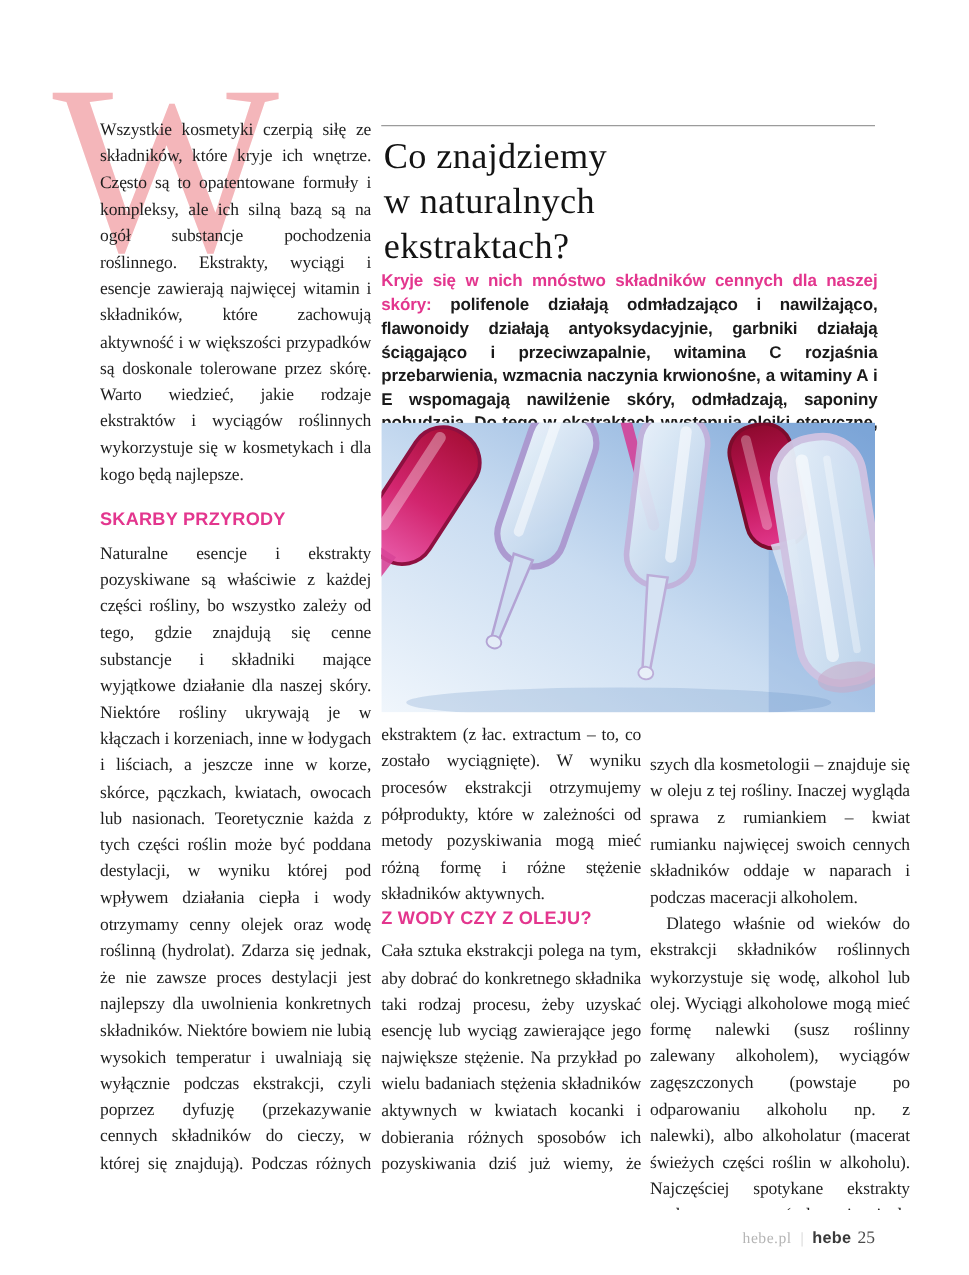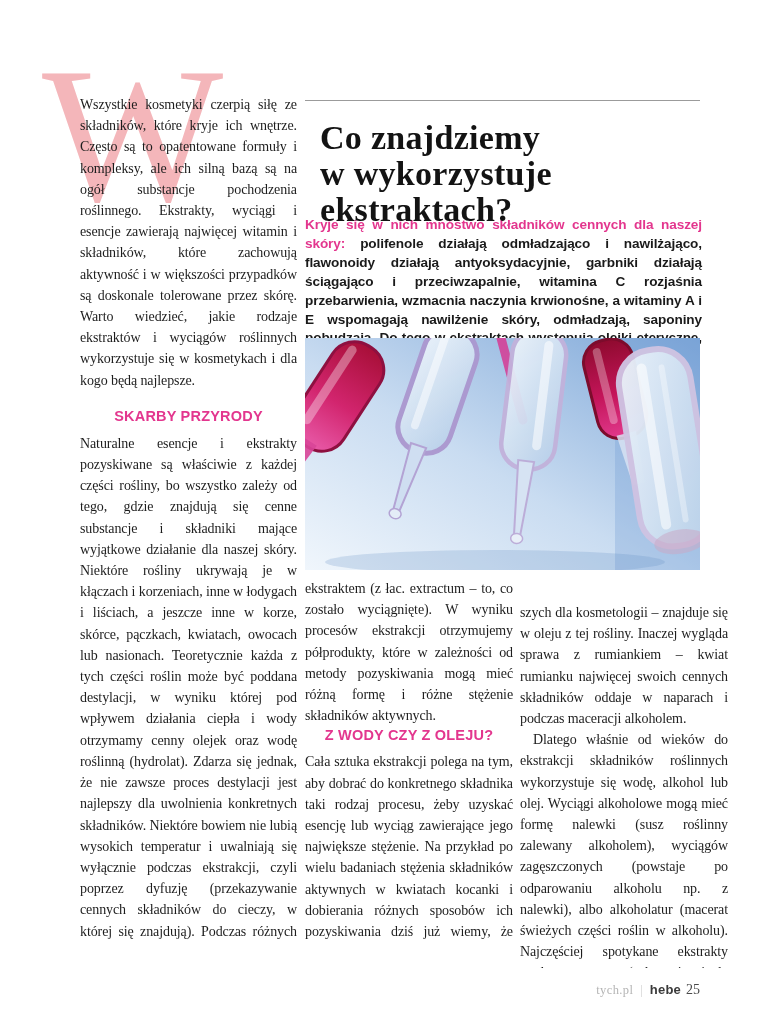--- a/index.html
+++ b/index.html
@@ -7,26 +7,26 @@
         font-family:"Liberation Serif",serif;}
   
   .drop-cap{position:absolute;left:42px;top:40px;z-index:0;
             font-family:"Liberation Serif",serif;font-size:192px;line-height:1;
             color:var(--drop-cap-pink,#f4b6ba);font-weight:400;}
   
   .col-left{position:absolute;left:80px;top:94px;width:217px;height:848px;overflow:hidden;z-index:1;}
   .serif-body{font-family:"Liberation Serif",serif;font-size:14px;line-height:21.2px;
               letter-spacing:-0.1px;text-align:justify;color:#1d1d1d;margin:0;}
   .section-heading{font-family:"Liberation Sans",sans-serif;font-weight:bold;font-size:14.5px;
-                   letter-spacing:0.2px;color:var(--accent-pink,#e3368e);text-align:center;
+                   letter-spacing:0.2px;color:var(--accent-pink,#e3368e);text-align:left;
                    margin:17px 0 9px 0;}
   
   .top-rule{position:absolute;left:305px;top:100px;width:395px;height:1px;background:#9b9b9b;}
-  .headline{position:absolute;left:303px;top:103px;width:400px;margin:17px;z-index:1;
-            font-family:"Liberation Serif",serif;font-weight:700;font-size:34px;
+  .headline{position:absolute;left:303px;top:103px;width:400px;margin:4px;z-index:1;
+            font-family:"Liberation Serif",serif;font-weight:400;font-size:29px;
             line-height:36px;letter-spacing:0.3px;color:#131313;}
   .lead{position:absolute;left:305px;top:216px;width:397px;margin:0;
         font-family:"Liberation Sans",sans-serif;font-weight:bold;font-size:13.6px;
         line-height:18.9px;color:#1a1a1a;text-align:justify;letter-spacing:-0.1px;}
   .lead .highlight{color:var(--accent-pink,#e3368e);}
   
   .photo{position:absolute;left:305px;top:338px;width:395px;height:232px;overflow:hidden;}
   .photo svg{display:block;}
   
   .col-mid{position:absolute;left:305px;top:578px;width:208px;height:366px;overflow:hidden;}
@@ -50,21 +50,21 @@
   <div class="drop-cap">W</div>
 
   <div class="col-left">
     <p class="serif-body">Wszystkie kosmetyki czerpią siłę ze składników, które kryje ich wnętrze. Często są to opatentowane formuły i kompleksy, ale ich silną bazą są na ogół substancje pochodzenia roślinnego. Ekstrakty, wyciągi i esencje zawierają najwięcej witamin i składników, które zachowują aktywność i w większości przypadków są doskonale tolerowane przez skórę. Warto wiedzieć, jakie rodzaje ekstraktów i wyciągów roślinnych wykorzystuje się w kosmetykach i dla kogo będą najlepsze.</p>
     <h3 class="section-heading">SKARBY PRZYRODY</h3>
     <p class="serif-body">Naturalne esencje i ekstrakty pozyskiwane są właściwie z każdej części rośliny, bo wszystko zależy od tego, gdzie znajdują się cenne substancje i składniki mające wyjątkowe działanie dla naszej skóry. Niektóre rośliny ukrywają je w kłączach i korzeniach, inne w łodygach i liściach, a jeszcze inne w korze, skórce, pączkach, kwiatach, owocach lub nasionach. Teoretycznie każda z tych części roślin może być poddana destylacji, w wyniku której pod wpływem działania ciepła i wody otrzymamy cenny olejek oraz wodę roślinną (hydrolat). Zdarza się jednak, że nie zawsze proces destylacji jest najlepszy dla uwolnienia konkretnych składników. Niektóre bowiem nie lubią wysokich temperatur i uwalniają się wyłącznie podczas ekstrakcji, czyli poprzez dyfuzję (przekazywanie cennych składników do cieczy, w której się znajdują). Podczas różnych procesów ekstrakcji możemy więc uzyskać produkt (ekstrakt) zawierający w sobie jeden konkretny składnik, na którym nam zależy, albo mieszaninę kilku substancji. Wszystko, co uda nam się pozyskać z rośliny przy użyciu znanych metod ekstrakcji, nazywamy wyciągiem lub</p>
   </div>
 
   <div class="top-rule"></div>
 
-  <h1 class="headline"><span>Co znajdziemy</span><br><span>w wykorzystuje</span><br><span>ekstraktach?</span></h1>
+  <h1 class="headline"><span>Co znajdziemy</span><br><span>w naturalnych</span><br><span>ekstraktach?</span></h1>
 
   <p class="lead"><span class="highlight">Kryje się w nich mnóstwo składników cennych dla naszej skóry:</span><span> polifenole działają odmładzająco i nawilżająco, flawonoidy działają antyoksydacyjnie, garbniki działają ściągająco i przeciwzapalnie, witamina C rozjaśnia przebarwienia, wzmacnia naczynia krwionośne, a witaminy A i E wspomagają nawilżenie skóry, odmładzają, saponiny pobudzają. Do tego w ekstraktach występują olejki eteryczne, kwasy tłuszczowe, śluzy i inne substancje odżywcze.</span></p>
 
   <div class="photo">
     <svg width="395" height="232" viewBox="0 0 395 232" xmlns="http://www.w3.org/2000/svg" role="img">
       <defs>
         <linearGradient id="bg" x1="0" y1="1" x2="1" y2="0">
           <stop offset="0" stop-color="#f0f6fc"></stop>
           <stop offset="0.45" stop-color="#c9dcf1"></stop>
           <stop offset="1" stop-color="#7ea7d8"></stop>
@@ -132,16 +132,16 @@
     <h3 class="section-heading">Z WODY CZY Z OLEJU?</h3>
     <p class="serif-body">Cała sztuka ekstrakcji polega na tym, aby dobrać do konkretnego składnika taki rodzaj procesu, żeby uzyskać esencję lub wyciąg zawierające jego największe stężenie. Na przykład po wielu badaniach stężenia składników aktywnych w kwiatach kocanki i dobierania różnych sposobów ich pozyskiwania dziś już wiemy, że najskuteczniejsza jest destylacja, bo najwięcej substancji przeciwstarzeniowych – najcenniej-</p>
   </div>
 
   <div class="col-right">
     <p class="serif-body">szych dla kosmetologii – znajduje się w oleju z tej rośliny. Inaczej wygląda sprawa z rumiankiem – kwiat rumianku najwięcej swoich cennych składników oddaje w naparach i podczas maceracji alkoholem.</p>
     <p class="serif-body indent spacer-para"><span>Dlatego właśnie od wieków do ekstrakcji składników roślinnych wykorzystuje się wodę, alkohol lub olej. Wyciągi alkoholowe mogą mieć formę nalewki (susz roślinny zalewany alkoholem), wyciągów zagęszczonych (powstaje po odparowaniu alkoholu np. z nalewki), albo alkoholatur (macerat świeżych części roślin w alkoholu). Najczęściej spotykane ekstrakty wodne to napary (zalewanie ciepłą wodą suszu), odwary (wygotowywanie esencji z roślin) i maceraty (świeże rośliny zalewane wodą).</span></p>
   </div>
 
   <div class="footer">
-    <span class="footer-site">tych.pl</span><span class="footer-sep">|</span><span class="footer-brand">hebe</span><span class="footer-page">25</span>
+    <span class="footer-site">hebe.pl</span><span class="footer-sep">|</span><span class="footer-brand">hebe</span><span class="footer-page">25</span>
   </div>
 
 </div>
 
 </body></html>

